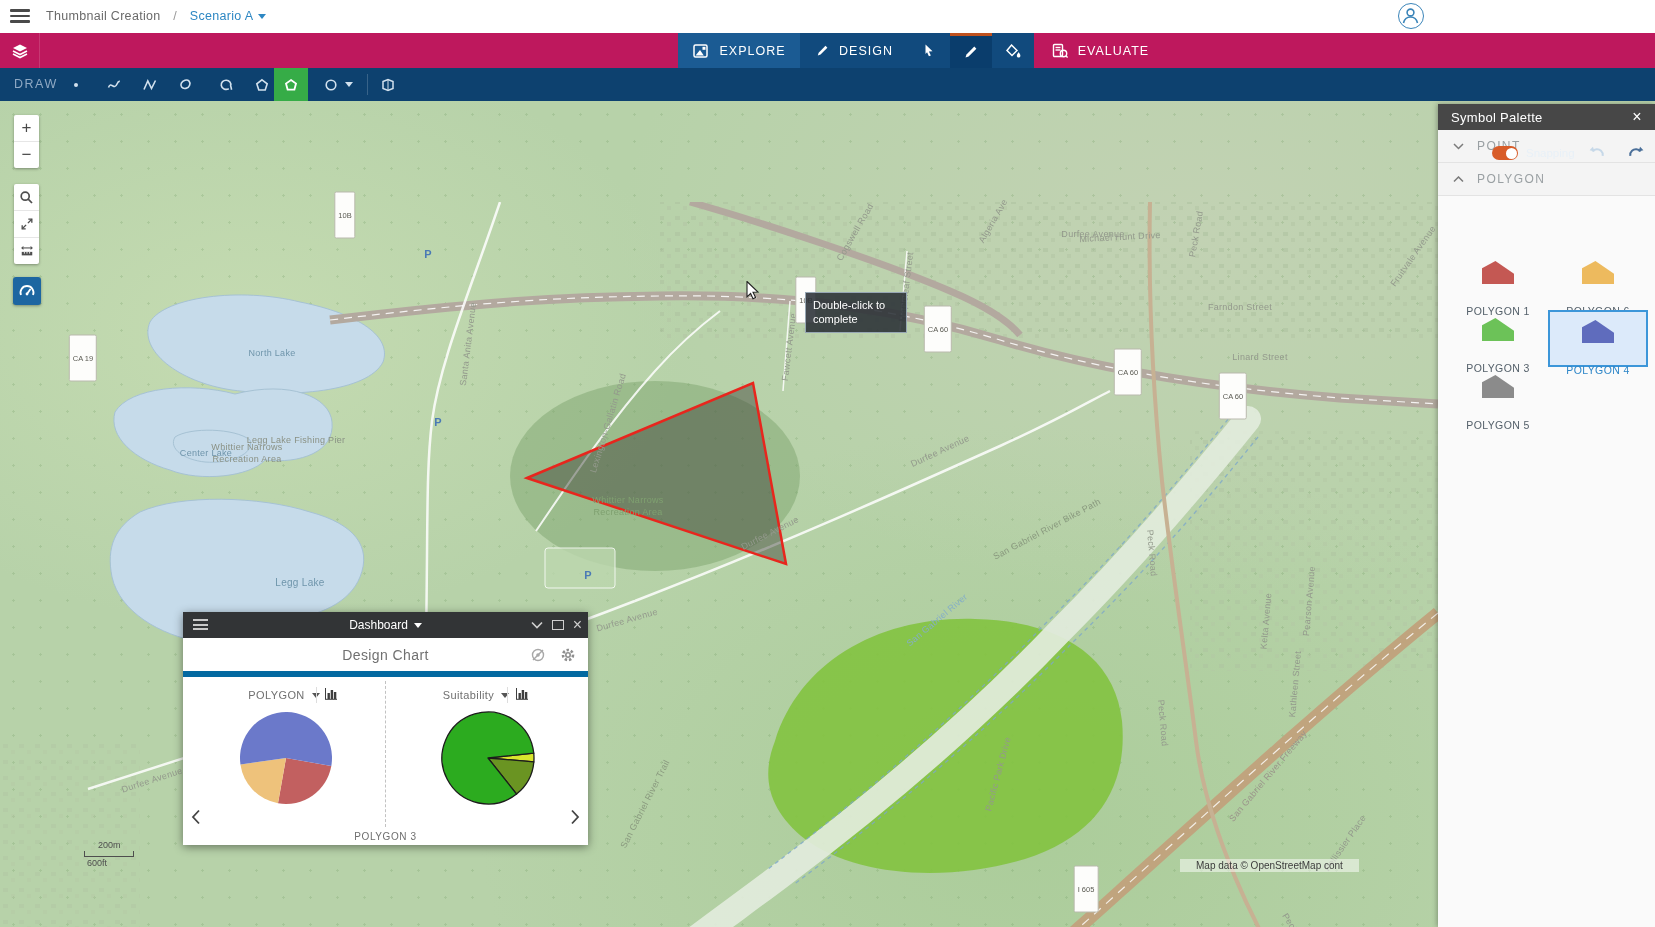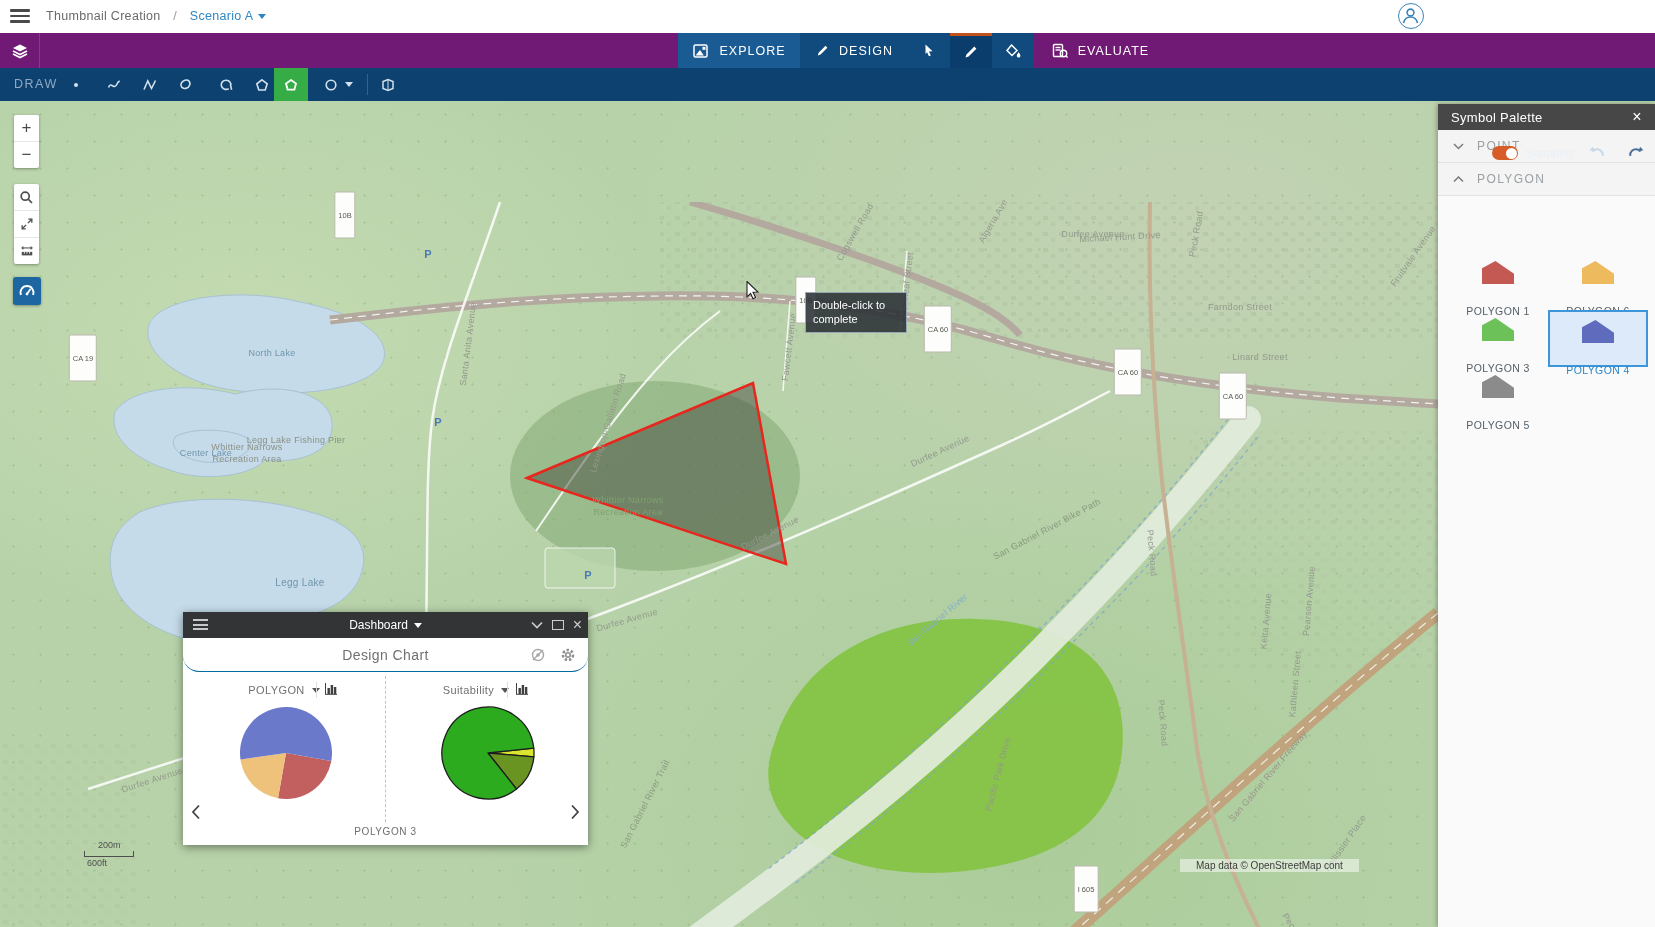--- a/index.html
+++ b/index.html
@@ -8,21 +8,21 @@
   
   .topbar{position:absolute;left:0;top:0;width:1655px;height:33px;background:#fff;z-index:40;}
   .burger{position:absolute;left:10px;top:9px;width:20px;height:15px;cursor:pointer;}
   .burger i{display:block;height:2.5px;background:#4a4a4a;margin-bottom:3px;border-radius:1px;}
   .crumb{position:absolute;left:46px;top:9px;font-size:12.5px;color:#6a6a6a;letter-spacing:.3px;}
   .crumb .sep{color:#9a9a9a;margin:0 9px;}
   .crumb .cur{color:#2d87c3;cursor:pointer;}
   .caret-dn{display:inline-block;width:0;height:0;border-left:4px solid transparent;border-right:4px solid transparent;border-top:5px solid #2d87c3;margin-left:5px;vertical-align:middle;}
   .avatar{position:absolute;left:1398px;top:3px;width:26px;height:26px;border:1.6px solid #3b85b9;border-radius:50%;box-sizing:border-box;background:#fff;cursor:pointer;}
   
-  .navbar{position:absolute;left:0;top:33px;width:1655px;height:35px;background:#701a75;z-index:40;}
+  .navbar{position:absolute;left:0;top:33px;width:1655px;height:35px;background:#be185d;z-index:40;}
   .navbtn{position:absolute;top:0;height:35px;display:flex;align-items:center;justify-content:center;gap:9px;color:#fff;font-size:12.5px;letter-spacing:1px;cursor:pointer;box-sizing:border-box;}
   .nb-layers{left:0;width:40px;border-right:1px solid rgba(255,255,255,.14);}
   .nb-explore{left:678px;width:122px;background:#1b5b93;}
   .nb-design{left:800px;width:108px;background:#114a7d;}
   .nb-select{left:908px;width:42px;background:#114a7d;}
   .nb-pencil{left:950px;width:42px;background:#0a3d6c;border-top:3px solid #c0511d;}
   .nb-bucket{left:992px;width:42px;background:#114a7d;}
   .nb-evaluate{left:1034px;width:132px;}
   
   .drawbar{position:absolute;left:0;top:68px;width:1655px;height:33px;background:#0d416f;z-index:40;}
@@ -64,21 +64,21 @@
   
   .dashboard{position:absolute;left:183px;top:612px;width:405px;height:233px;z-index:15;background:#fff;box-shadow:0 2px 9px rgba(0,0,0,.45);}
   .db-titlebar{position:relative;height:26px;background:#323436;color:#fff;}
   .db-burger{position:absolute;left:10px;top:7px;width:15px;cursor:pointer;}
   .db-burger i{display:block;height:2px;background:#c9c9c9;margin-bottom:2.5px;}
   .db-title{position:absolute;left:0;right:0;top:0;height:26px;display:flex;align-items:center;justify-content:center;gap:6px;font-size:12px;cursor:pointer;}
   .db-title .caret{width:0;height:0;border-left:4.5px solid transparent;border-right:4.5px solid transparent;border-top:5.5px solid #fff;}
   .db-controls{position:absolute;right:6px;top:0;height:26px;display:flex;align-items:center;gap:9px;}
   .db-ctl{color:#cfcfcf;cursor:pointer;display:flex;align-items:center;font-size:14px;line-height:1;}
   .db-max{width:10px;height:8px;border:1.6px solid #cfcfcf;}
-  .db-sub{position:relative;height:33px;border-bottom:1px solid #0369a1;border-radius:16px;}
+  .db-sub{position:relative;height:33px;border-bottom:6px solid #0369a1;}
   .db-subtitle{position:absolute;left:0;right:0;top:0;height:33px;display:flex;align-items:center;justify-content:center;font-size:14px;color:#707070;letter-spacing:.4px;}
   .db-subicons{position:absolute;right:12px;top:0;height:33px;display:flex;align-items:center;gap:14px;}
   .db-charts{position:relative;height:154px;}
   .db-divider{position:absolute;left:202px;top:4px;bottom:4px;border-left:1px dashed #c2c2c2;}
   .sel-row{position:absolute;top:8px;height:20px;display:flex;align-items:center;gap:7px;}
   .sel-label{font-size:11px;color:#707070;letter-spacing:.4px;cursor:pointer;}
   .sel-caret{width:0;height:0;border-left:4.5px solid transparent;border-right:4.5px solid transparent;border-top:5.5px solid #555;cursor:pointer;}
   .sel-sep{width:1px;height:16px;background:#ddd;}
   .pie{position:absolute;top:26px;width:110px;height:110px;}
   .db-chev{position:absolute;top:132px;z-index:2;cursor:pointer;}

